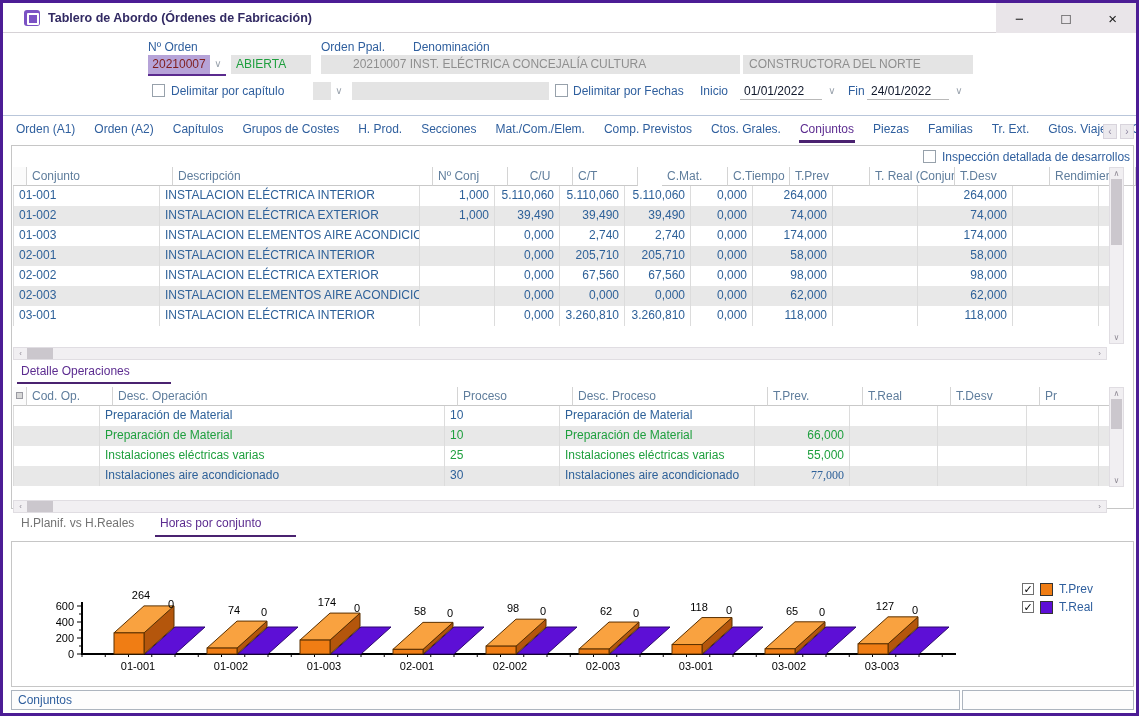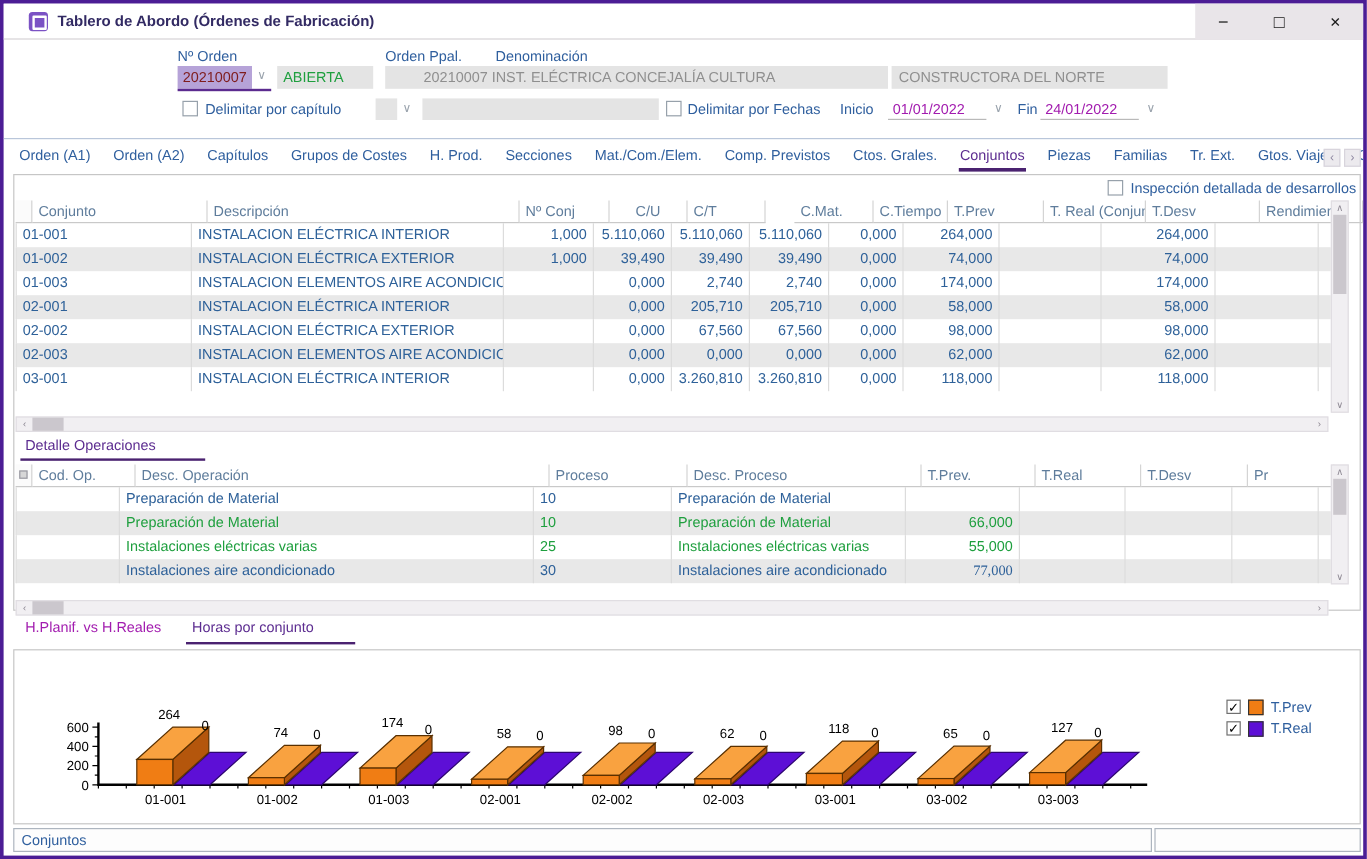--- a/index.html
+++ b/index.html
@@ -20,21 +20,21 @@
   .field { position:absolute; background:#e4e4e4; height:19px; line-height:19px; white-space:nowrap; overflow:hidden; }
   .field.gray-text { color:#8f8f8f; }
   .chev { position:absolute; width:16px; height:19px; color:#9aa3ad; font-size:10px; text-align:center; line-height:18px; }
   .cb { position:absolute; width:13px; height:13px; background:#fff; border:1px solid #97a1ab; }
   #order-field { left:145px; top:52px; width:62px; background:#b6a3d8; color:#7f1d1d; text-align:center; }
   #order-underline { position:absolute; left:145px; top:71px; width:78px; height:2px; background:#5b2b8f; }
   #status-field { left:228px; top:52px; width:80px; padding-left:5px; font-weight:normal; }
   #desc-field { left:318px; top:52px; width:419px; padding-left:32px; }
   #client-field { left:740px; top:52px; width:230px; padding-left:6px; }
   .mini-field { position:absolute; background:#e4e4e4; height:18px; }
-  .date-field { position:absolute; height:18px; line-height:18px; padding-left:4px; color:#a21caf; border-bottom:1px solid #b9b9b9; background:#fff; }
+  .date-field { position:absolute; height:18px; line-height:18px; padding-left:4px; color:#0f172a; border-bottom:1px solid #b9b9b9; background:#fff; }
   #form-sep { position:absolute; left:0; top:112px; right:0; height:1px; background:#b9c6da; }
 
   
   #tabstrip { position:absolute; left:12px; top:117px; height:24px; display:flex; gap:17px; align-items:flex-start; white-space:nowrap; }
   .tab { color:#2f5f9e; padding:2px 1px 4px 1px; cursor:default; }
   .tab.sel { color:#5c2c90; border-bottom:3px solid #4a2270; }
   .tab-scroll { position:absolute; top:121px; width:14px; height:15px; background:#eceaee; color:#8d86a0; text-align:center; line-height:14px; font-size:10px; border:1px solid #d8d4dc; }
 
   
   .groupbox { position:absolute; border:1px solid #c6c6c6; background:#fff; }
@@ -58,21 +58,21 @@
   .sbh .spacer { flex:1; }
   .sbv { position:absolute; width:15px; background:#f1eff2; border:1px solid #e0dde2; display:flex; flex-direction:column; align-items:center; }
   .sbv .thumb { width:11px; background:#cbc7cd; }
   .sbv .spacer { flex:1; }
 
   
   #detalle-tab { position:absolute; left:18px; top:361px; color:#5c2c90; }
   #detalle-underline { position:absolute; left:14px; top:379px; width:154px; height:2px; background:#4a2270; }
 
   
-  #chart-tab-1 { position:absolute; left:18px; top:513px; color:#a21caf;text-align:center; }
+  #chart-tab-1 { position:absolute; left:18px; top:513px; color:#737373;text-align:center; }
   #chart-tab-2 { position:absolute; left:157px; top:513px; color:#5c2c90; }
   #chart-tab-underline { position:absolute; left:152px; top:532px; width:141px; height:2px; background:#4a2270; }
 
   #chartbox { left:8px; top:538px; width:1123px; height:146px; }
   #chart-svg { position:absolute; left:0; top:0; }
   #legend { position:absolute; right:40px; top:40px; display:flex; flex-direction:column; gap:4px; }
   .leg-row { display:flex; align-items:center; gap:6px; }
   .leg-cb { width:12px; height:12px; border:1px solid #707070; background:#fff; font-size:11px; line-height:11px; text-align:center; color:#000; font-family:"DejaVu Sans", sans-serif; }
   .leg-swatch { width:13px; height:13px; border:1px solid #333; }
   .leg-lbl { color:#2f5f9e; }

